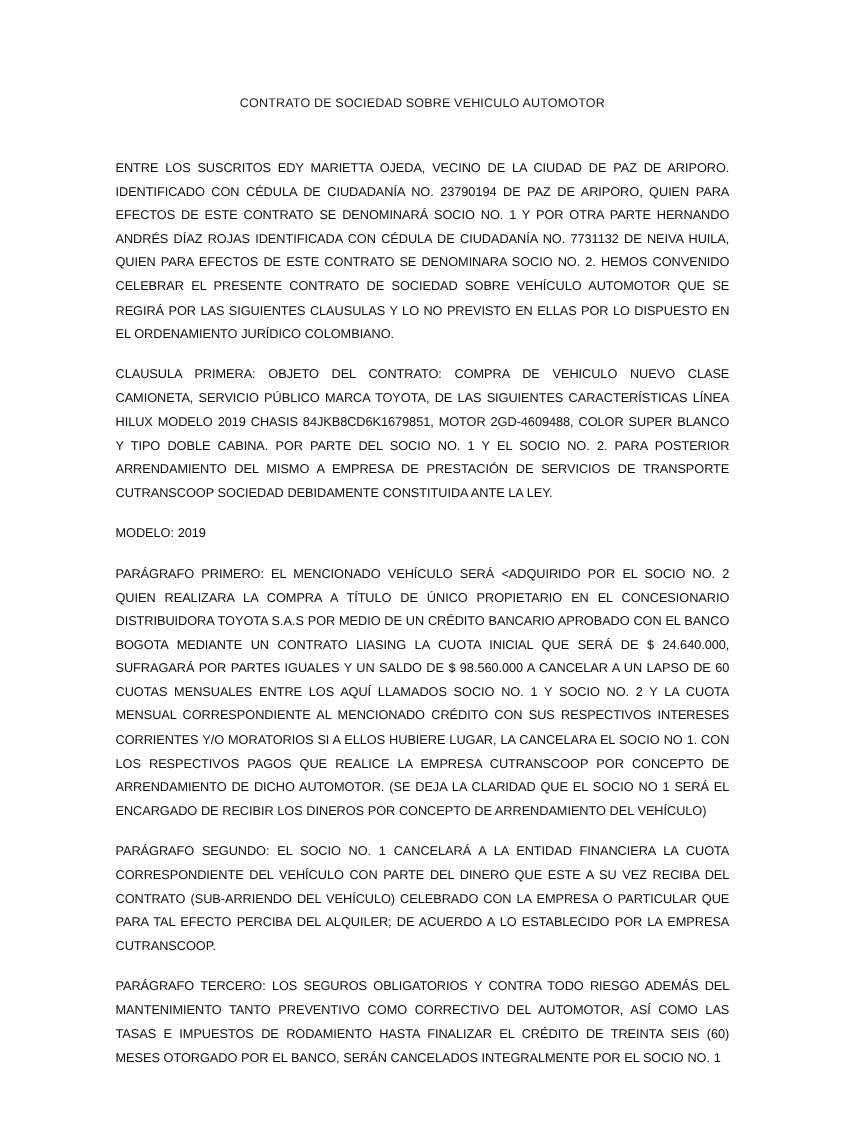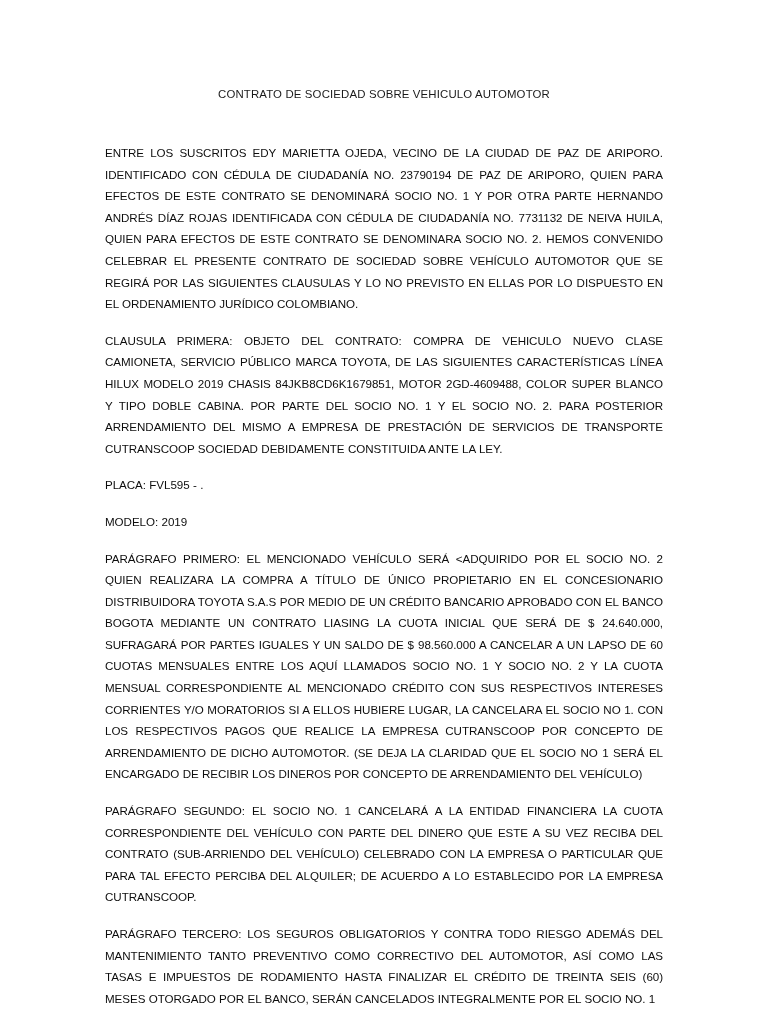--- a/index.html
+++ b/index.html
@@ -57,21 +57,20 @@
 
 <div class="page">
   <div class="content">
 
     <div class="doc-title">CONTRATO DE SOCIEDAD SOBRE VEHICULO AUTOMOTOR</div>
 
     <p class="para">ENTRE LOS SUSCRITOS EDY MARIETTA OJEDA, VECINO DE LA CIUDAD DE PAZ DE ARIPORO. IDENTIFICADO CON CÉDULA DE CIUDADANÍA NO. 23790194  DE PAZ DE ARIPORO, QUIEN PARA EFECTOS DE ESTE CONTRATO SE DENOMINARÁ SOCIO NO. 1 Y POR OTRA PARTE HERNANDO ANDRÉS DÍAZ ROJAS  IDENTIFICADA CON CÉDULA DE CIUDADANÍA NO. 7731132 DE NEIVA HUILA, QUIEN PARA EFECTOS DE ESTE CONTRATO SE DENOMINARA SOCIO NO. 2. HEMOS CONVENIDO CELEBRAR EL PRESENTE CONTRATO DE SOCIEDAD SOBRE VEHÍCULO AUTOMOTOR QUE SE REGIRÁ POR LAS SIGUIENTES CLAUSULAS Y LO NO PREVISTO EN ELLAS POR LO DISPUESTO EN EL ORDENAMIENTO JURÍDICO COLOMBIANO.</p>
 
     <p class="para">CLAUSULA PRIMERA: OBJETO DEL CONTRATO: COMPRA DE VEHICULO NUEVO CLASE CAMIONETA, SERVICIO PÚBLICO MARCA TOYOTA,  DE LAS SIGUIENTES CARACTERÍSTICAS LÍNEA HILUX MODELO 2019 CHASIS 84JKB8CD6K1679851, MOTOR 2GD-4609488, COLOR SUPER BLANCO Y TIPO DOBLE CABINA.  POR PARTE DEL SOCIO NO. 1 Y EL SOCIO NO. 2. PARA POSTERIOR ARRENDAMIENTO DEL MISMO A EMPRESA DE PRESTACIÓN DE SERVICIOS DE TRANSPORTE CUTRANSCOOP SOCIEDAD DEBIDAMENTE CONSTITUIDA ANTE LA LEY.</p>
 
-    <p class="para short">PLACA: FVL595 - .</p>
 
     <p class="para short">MODELO: 2019</p>
 
     <p class="para">PARÁGRAFO PRIMERO: EL MENCIONADO VEHÍCULO SERÁ &lt;ADQUIRIDO POR EL SOCIO NO. 2 QUIEN REALIZARA LA COMPRA A TÍTULO DE ÚNICO PROPIETARIO EN EL CONCESIONARIO DISTRIBUIDORA TOYOTA S.A.S POR MEDIO DE UN CRÉDITO BANCARIO APROBADO CON EL BANCO BOGOTA MEDIANTE UN CONTRATO  LIASING  LA CUOTA INICIAL QUE SERÁ DE  $ 24.640.000, SUFRAGARÁ POR PARTES IGUALES Y UN SALDO DE $ 98.560.000  A CANCELAR A UN LAPSO DE 60 CUOTAS MENSUALES ENTRE LOS AQUÍ LLAMADOS SOCIO NO. 1 Y SOCIO NO. 2 Y LA CUOTA MENSUAL CORRESPONDIENTE AL MENCIONADO CRÉDITO CON SUS RESPECTIVOS INTERESES CORRIENTES Y/O MORATORIOS SI A ELLOS HUBIERE LUGAR, LA CANCELARA EL SOCIO NO 1. CON LOS RESPECTIVOS PAGOS QUE REALICE LA EMPRESA  CUTRANSCOOP  POR CONCEPTO DE ARRENDAMIENTO DE DICHO AUTOMOTOR. (SE DEJA LA CLARIDAD QUE EL SOCIO NO 1 SERÁ EL ENCARGADO DE RECIBIR LOS DINEROS POR CONCEPTO DE ARRENDAMIENTO DEL VEHÍCULO)</p>
 
     <p class="para">PARÁGRAFO SEGUNDO: EL SOCIO NO. 1 CANCELARÁ A LA ENTIDAD FINANCIERA LA CUOTA CORRESPONDIENTE DEL VEHÍCULO CON PARTE DEL DINERO QUE ESTE A SU VEZ RECIBA DEL CONTRATO (SUB-ARRIENDO DEL VEHÍCULO) CELEBRADO CON LA EMPRESA O PARTICULAR QUE PARA TAL EFECTO PERCIBA DEL ALQUILER; DE ACUERDO A LO ESTABLECIDO POR LA EMPRESA CUTRANSCOOP.</p>
 
     <p class="para">PARÁGRAFO TERCERO: LOS SEGUROS OBLIGATORIOS Y CONTRA TODO RIESGO ADEMÁS DEL MANTENIMIENTO TANTO PREVENTIVO COMO CORRECTIVO DEL AUTOMOTOR, ASÍ  COMO LAS TASAS E IMPUESTOS DE RODAMIENTO HASTA FINALIZAR EL CRÉDITO DE TREINTA SEIS (60) MESES OTORGADO POR EL BANCO, SERÁN CANCELADOS INTEGRALMENTE POR EL SOCIO NO. 1</p>
 
   </div>

